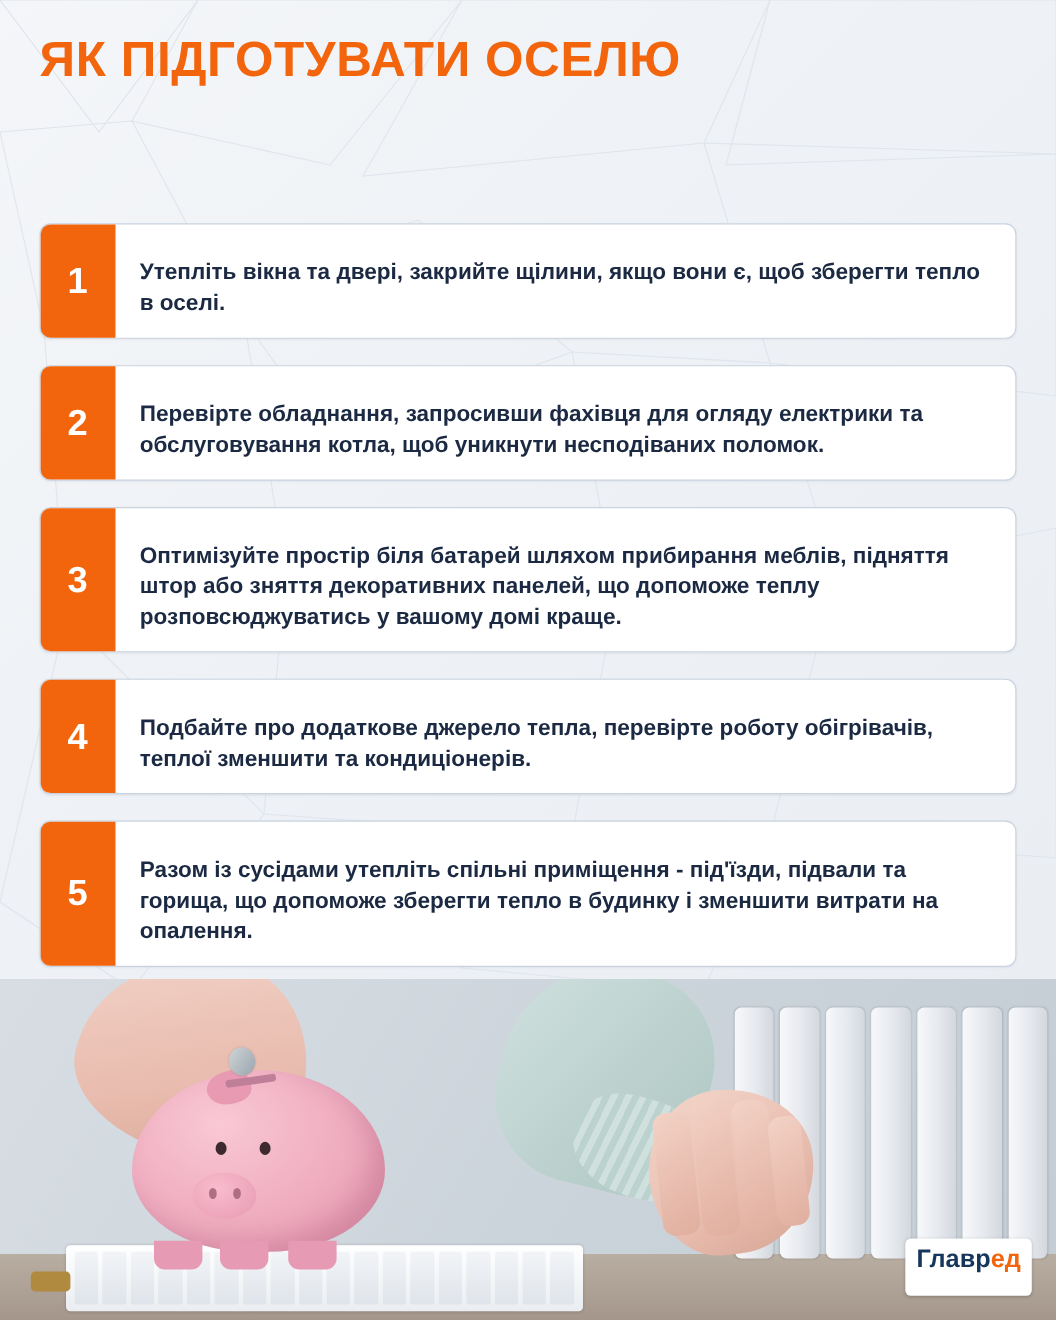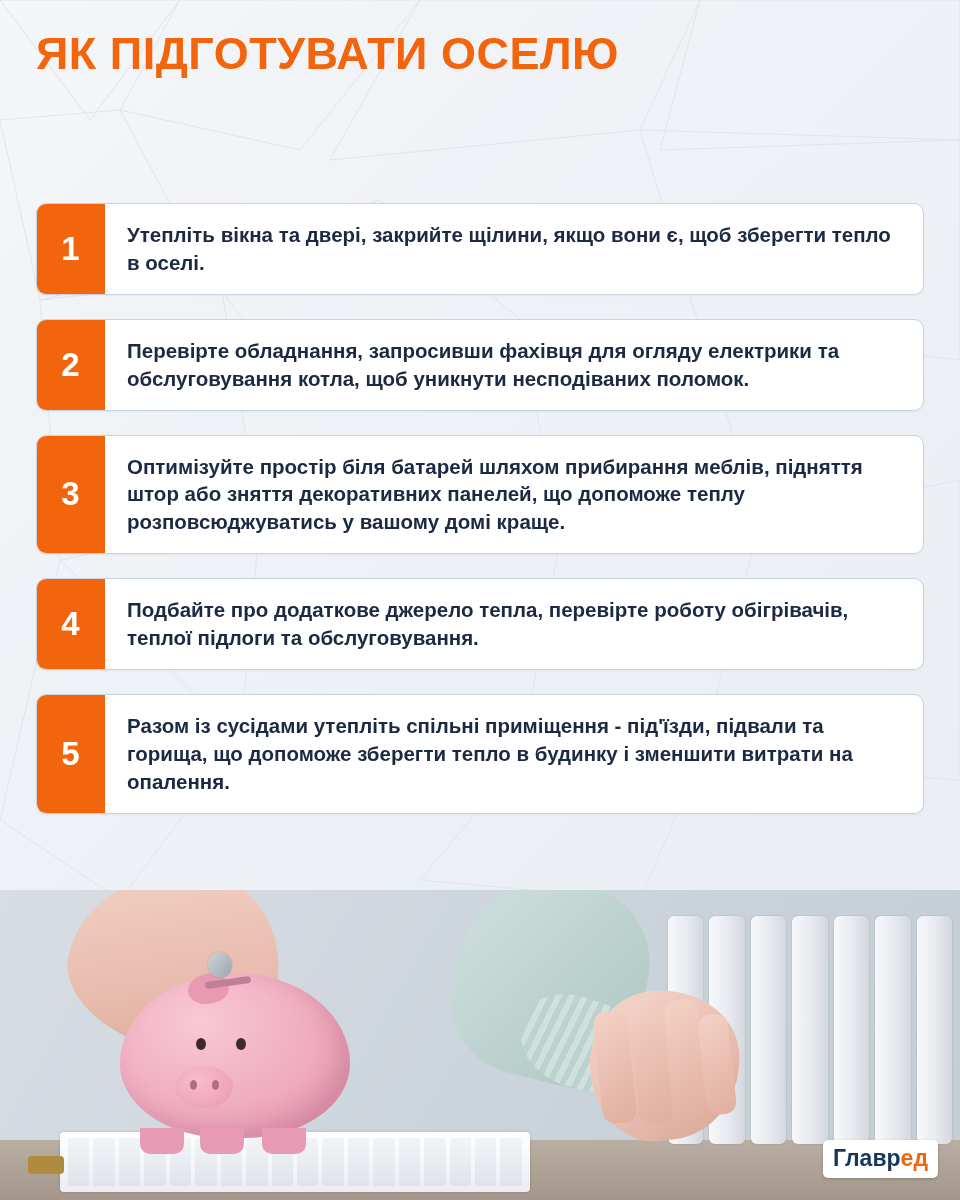--- a/index.html
+++ b/index.html
@@ -73,20 +73,21 @@
     justify-content: center;
     margin: -1px 0 -1px -1px;
   }
   .step-text {
     flex: 1;
     padding: 17px 20px 17px 22px;
     font-size: 20.5px;
     font-weight: bold;
     line-height: 1.36;
     color: #1b2a42;
+    margin-top: 13px;
   }
   
   .photo {
     position: absolute;
     left: 0;
     bottom: 0;
     width: 960px;
     height: 310px;
     overflow: hidden;
   }
@@ -266,21 +267,21 @@
     background: linear-gradient(150deg,#f3d2c6,#e0ae9e);
     border-radius: 12px;
   }
   
   .logo {
     position: absolute;
     right: 22px;
     bottom: 22px;
     background: #ffffff;
     border-radius: 5px;
-    padding: 5px 10px 6px;
+    padding: 5px 10px 20px;
     font-size: 23px;
     font-weight: bold;
     letter-spacing: 0px;
     box-shadow: 0 1px 3px rgba(0,0,0,0.2);
   }
   .logo .l1 { color: #17365c; }
   .logo .l2 { color: #f2650c; }
 </style>
 </head>
 <body>
@@ -321,21 +322,21 @@
       <div class="step-text">Перевірте обладнання, запросивши фахівця для огляду електрики та обслуговування котла, щоб уникнути несподіваних поломок.</div>
     </div>
 
     <div class="step">
       <div class="step-num">3</div>
       <div class="step-text">Оптимізуйте простір біля батарей шляхом прибирання меблів, підняття штор або зняття декоративних панелей, що допоможе теплу розповсюджуватись у вашому домі краще.</div>
     </div>
 
     <div class="step">
       <div class="step-num">4</div>
-      <div class="step-text">Подбайте про додаткове джерело тепла, перевірте роботу обігрівачів, теплої підлоги та обслуговування.</div>
+      <div class="step-text">Подбайте про додаткове джерело тепла, перевірте роботу обігрівачів, теплої зменшити та кондиціонерів.</div>
     </div>
 
     <div class="step">
       <div class="step-num">5</div>
       <div class="step-text">Разом із сусідами утепліть спільні приміщення - під'їзди, підвали та горища, що допоможе зберегти тепло в будинку і зменшити витрати на опалення.</div>
     </div>
 
   </div>
 
   <div class="photo">

